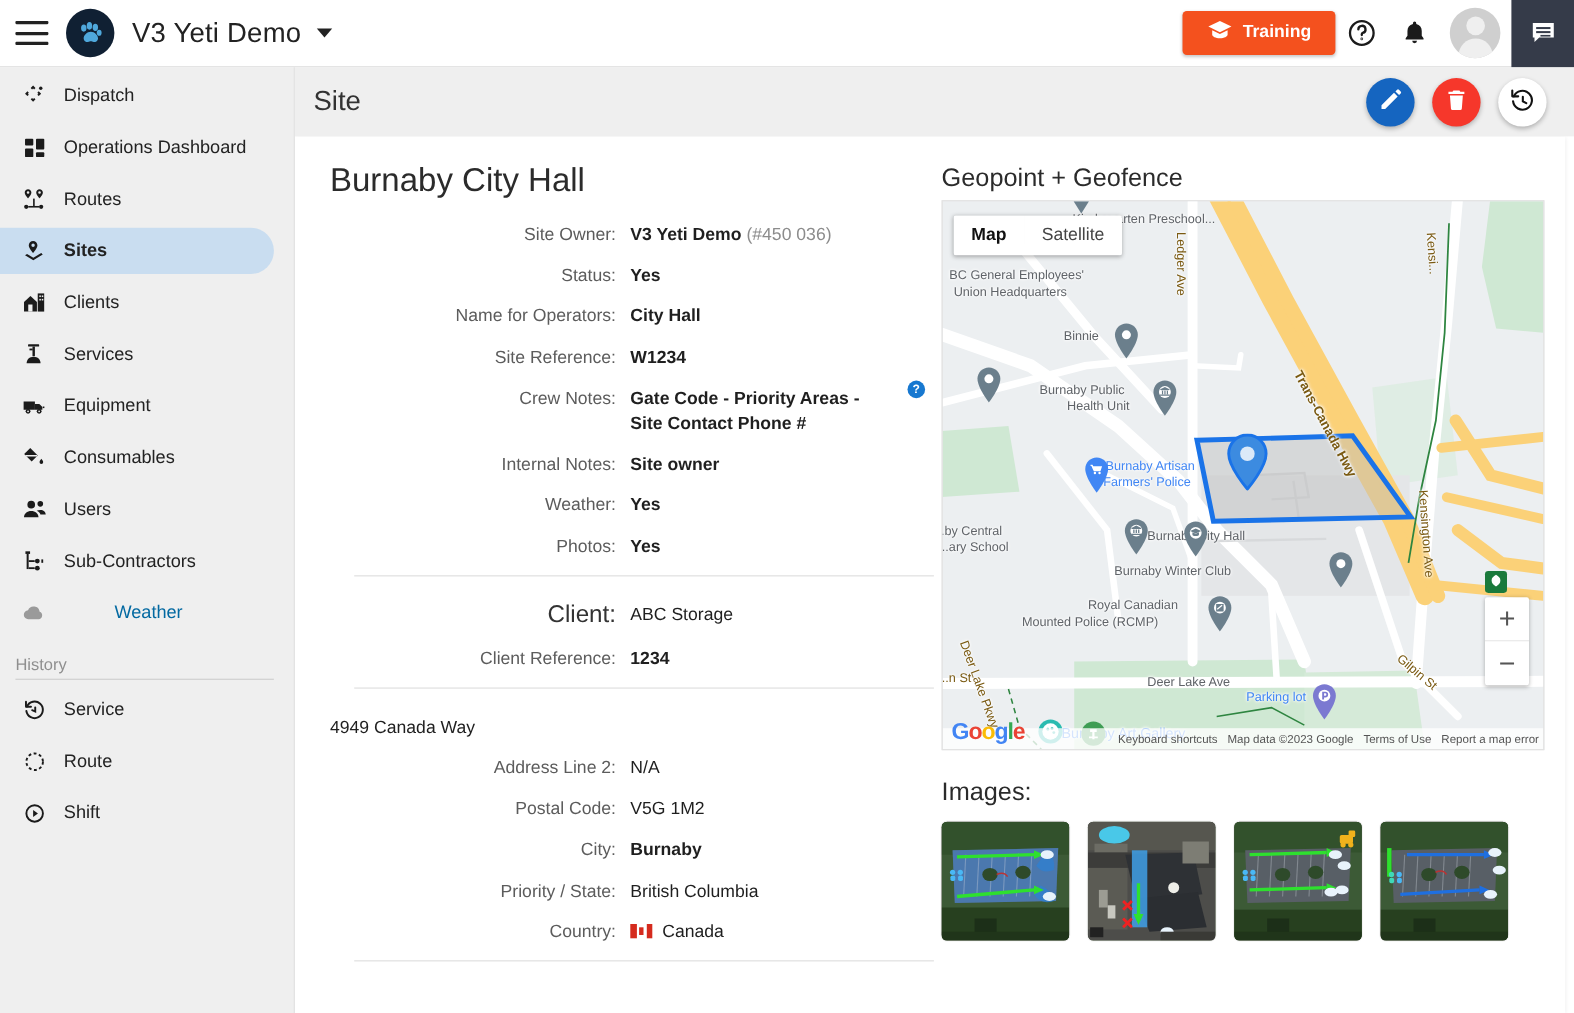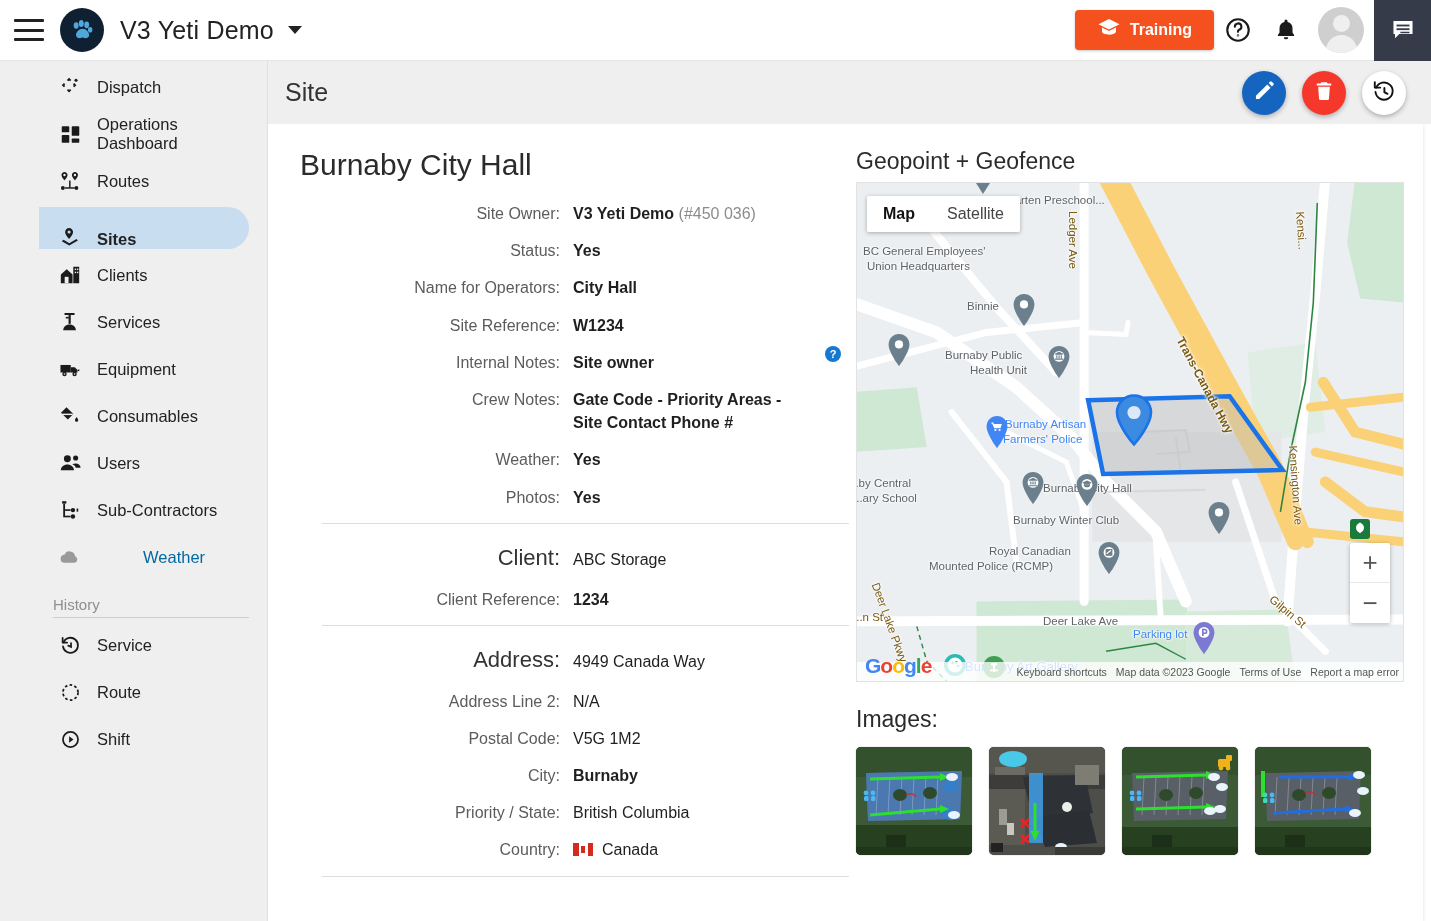--- a/index.html
+++ b/index.html
@@ -70,33 +70,33 @@
     display: flex; align-items: center; justify-content: center;
     cursor: pointer; flex: none;
   }
 
   
   .sidebar {
     position: absolute; top: 61px; left: 0;
     width: 268px; height: 860px;
     background: #efefef;
     border-right: 1px solid #e0e0e0;
-    z-index: 20; overflow: hidden; padding-left: 39px;
+    z-index: 20; overflow: hidden;
   }
   .nav-item {
     display: flex; align-items: center;
     height: 42px; margin: 5px 18px 5px 0;
     padding-left: 18px; border-radius: 0 21px 21px 0;
     cursor: pointer; color: #222; font-size: 16.5px;
   }
   .nav-item .ni-icon {
     width: 26px; height: 24px; margin-right: 14px;
     display: flex; align-items: center; justify-content: center; flex: none;
   }
-  .nav-item.active { background: #c9ddf0; font-weight: bold; align-items: flex-end; }
+  .nav-item.active { background: #c9ddf0; font-weight: bold; }
   .nav-item.disabled { color: #0369a1; gap: 46px; }
   .nav-section-label {
     font-size: 15px; color: #8f8f8f;
     padding-left: 14px; margin-top: 18px; margin-bottom: 4px;
   }
   .nav-divider {
     height: 1px; background: #cdcdcd; margin: 0 18px 6px 14px;
   }
 
   
@@ -505,27 +505,27 @@
         <div class="kv-label">Name for Operators:</div>
         <div class="kv-value">City Hall</div>
       </div>
 
       <div class="kv-row">
         <div class="kv-label">Site Reference:</div>
         <div class="kv-value">W1234</div>
       </div>
 
       <div class="kv-row">
+        <div class="kv-label">Crew Notes:</div>
+        <div class="kv-value" style="max-width:232px">Gate Code - Priority Areas - Site Contact Phone #</div>
+      </div>
+
+      <div class="kv-row">
         <div class="kv-label">Internal Notes:</div>
         <div class="kv-value">Site owner</div>
-      </div>
-
-      <div class="kv-row">
-        <div class="kv-label">Crew Notes:</div>
-        <div class="kv-value" style="max-width:232px">Gate Code - Priority Areas - Site Contact Phone #</div>
       </div>
 
       <div class="kv-row">
         <div class="kv-label">Weather:</div>
         <div class="kv-value">Yes</div>
       </div>
 
       <div class="kv-row">
         <div class="kv-label">Photos:</div>
         <div class="kv-value">Yes</div>
@@ -538,21 +538,20 @@
         <div class="kv-value" style="font-weight:normal;padding-top:6px">ABC Storage</div>
       </div>
       <div class="kv-row" style="margin-top:6px">
         <div class="kv-label">Client Reference:</div>
         <div class="kv-value">1234</div>
       </div>
 
       <div class="hr"></div>
 
       <div class="kv-row section">
-        <div class="kv-label section">Address:</div>
         <div class="kv-value" style="font-weight:normal;padding-top:6px">4949 Canada Way</div>
       </div>
 
       <div class="kv-row" style="margin-top:6px">
         <div class="kv-label">Address Line 2:</div>
         <div class="kv-value" style="font-weight:normal">N/A</div>
       </div>
       <div class="kv-row">
         <div class="kv-label">Postal Code:</div>
         <div class="kv-value" style="font-weight:normal">V5G 1M2</div>

